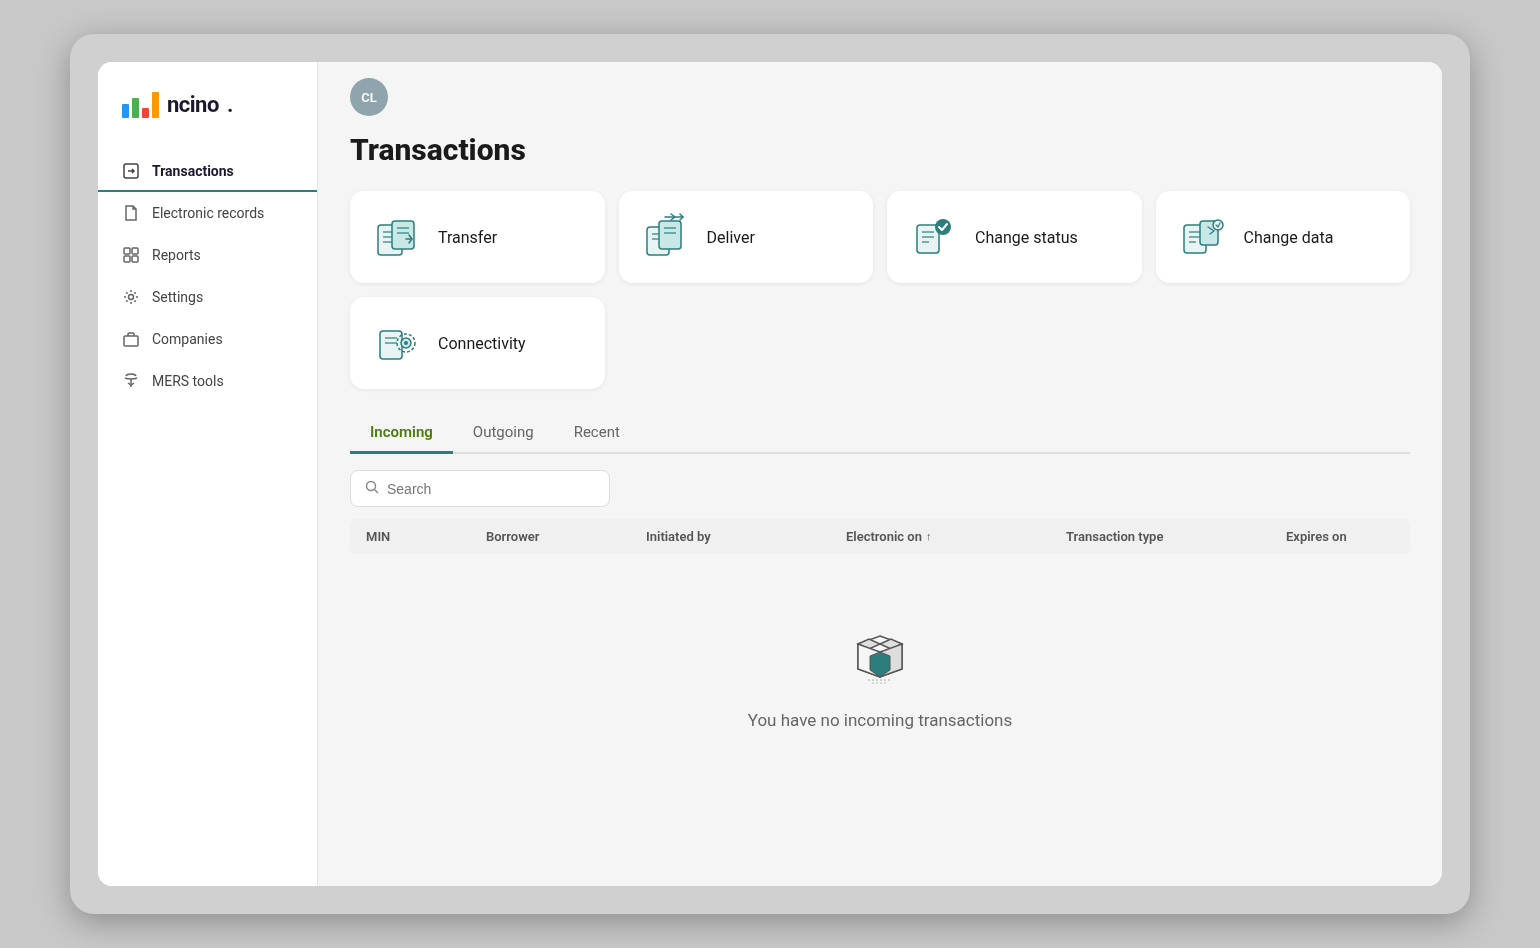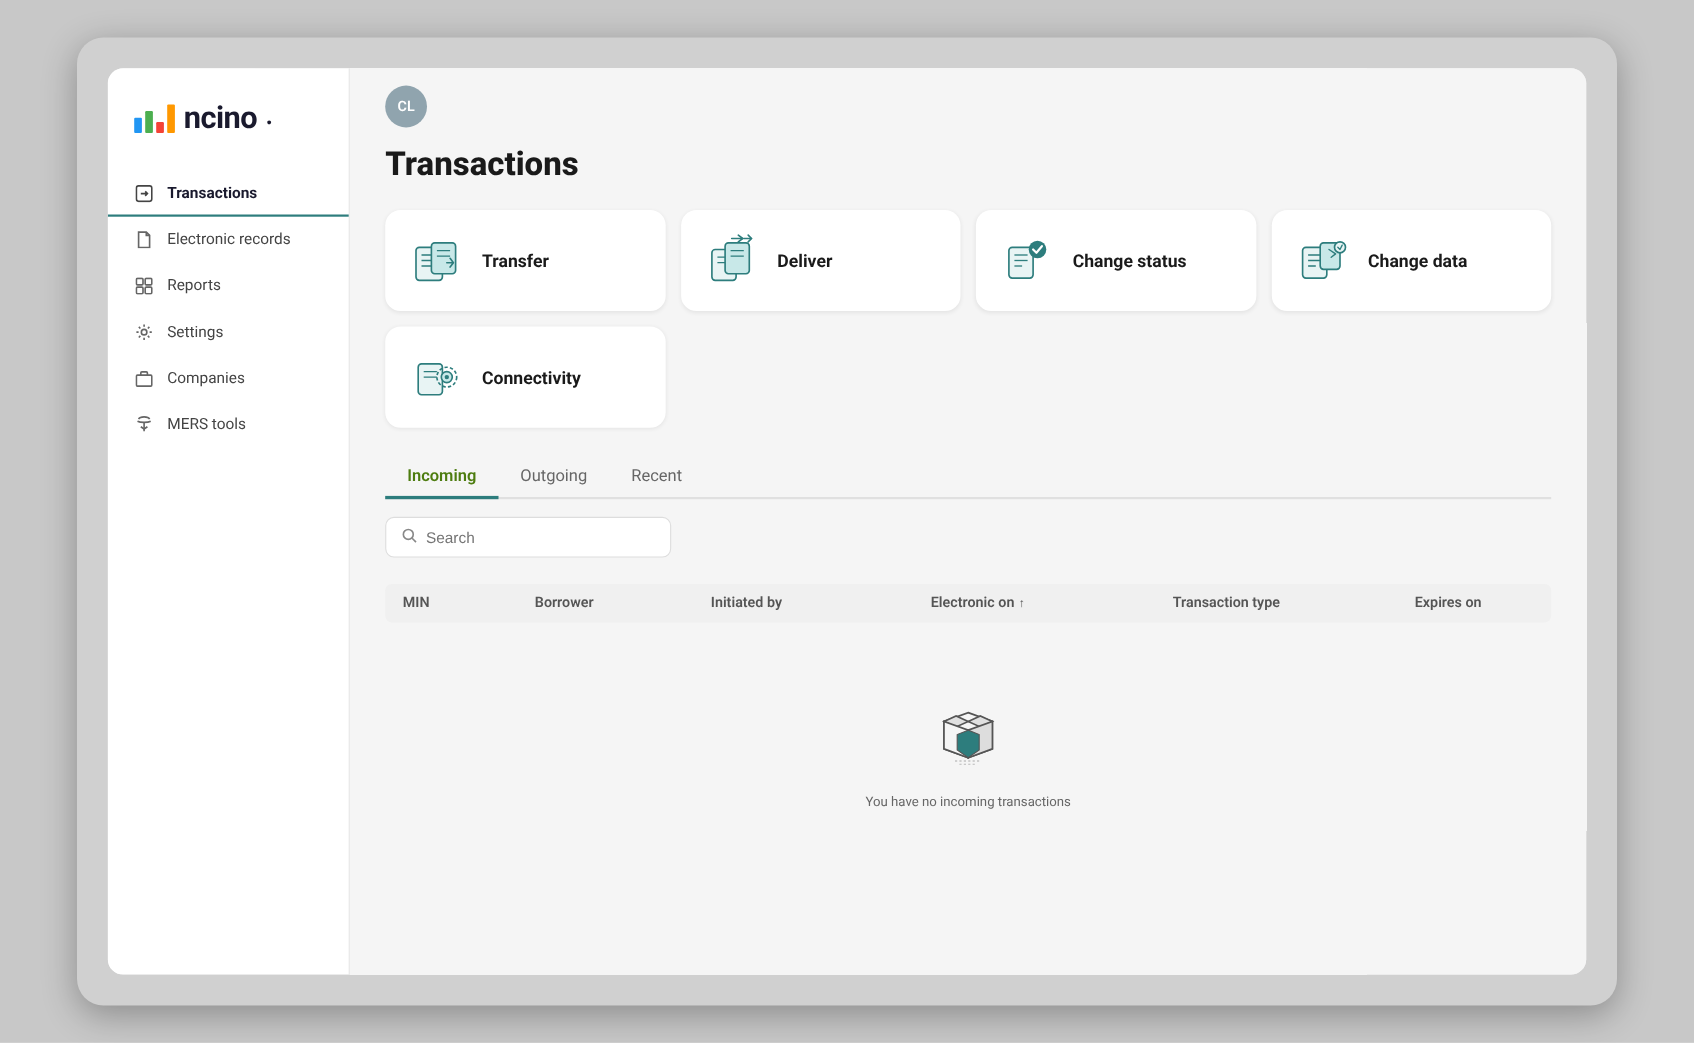--- a/index.html
+++ b/index.html
@@ -48,21 +48,21 @@
       align-items: flex-end;
       gap: 3px;
       height: 28px;
     }
     .bar { width: 7px; border-radius: 1px; }
     .bar-1 { height: 14px; background: #2196F3; }
     .bar-2 { height: 20px; background: #4CAF50; }
     .bar-3 { height: 10px; background: #F44336; }
     .bar-4 { height: 26px; background: #FF9800; }
     .logo-text {
-      font-size: 28px;
+      font-size: 22px;
       font-weight: 700;
       color: #1a1a2e;
       letter-spacing: -0.5px;
       text-align: center;
     }
     .nav-items {
       display: flex;
       flex-direction: column;
       padding: 8px 0;
       flex: 1;
@@ -152,21 +152,21 @@
     .card-icon {
       width: 52px;
       height: 52px;
       flex-shrink: 0;
       display: flex;
       align-items: center;
       justify-content: center;
     }
     .card-label {
       font-size: 16px;
-      font-weight: 700;
+      font-weight: 400;
       color: #1a1a1a;
     }
     
     .tabs-section {
       padding: 0 32px 16px;
     }
     .tabs {
       display: flex;
       gap: 0;
       border-bottom: 2px solid #e0e0e0;
@@ -192,21 +192,21 @@
     }
     .search-bar {
       display: flex;
       align-items: center;
       gap: 8px;
       background: #fff;
       border: 1px solid #ddd;
       border-radius: 8px;
       padding: 8px 14px;
       width: 260px;
-      margin-bottom: 24px;
+      margin-bottom: 12px;
     }
     .search-icon-svg { color: #888; flex-shrink: 0; }
     .search-input {
       border: none;
       outline: none;
       font-size: 14px;
       color: #888;
       background: transparent;
       width: 100%;
     }
@@ -231,21 +231,21 @@
     .empty-state {
       display: flex;
       flex-direction: column;
       align-items: center;
       justify-content: center;
       padding: 60px 0 40px;
       gap: 16px;
     }
     .empty-icon { width: 80px; height: 80px; }
     .empty-text {
-      font-size: 12px;
+      font-size: 17px;
       color: #666;
     }
   </style>
 </head>
 <body>
 
 <div class="device-frame">
   <div class="app-window">
 
     <aside class="sidebar">

